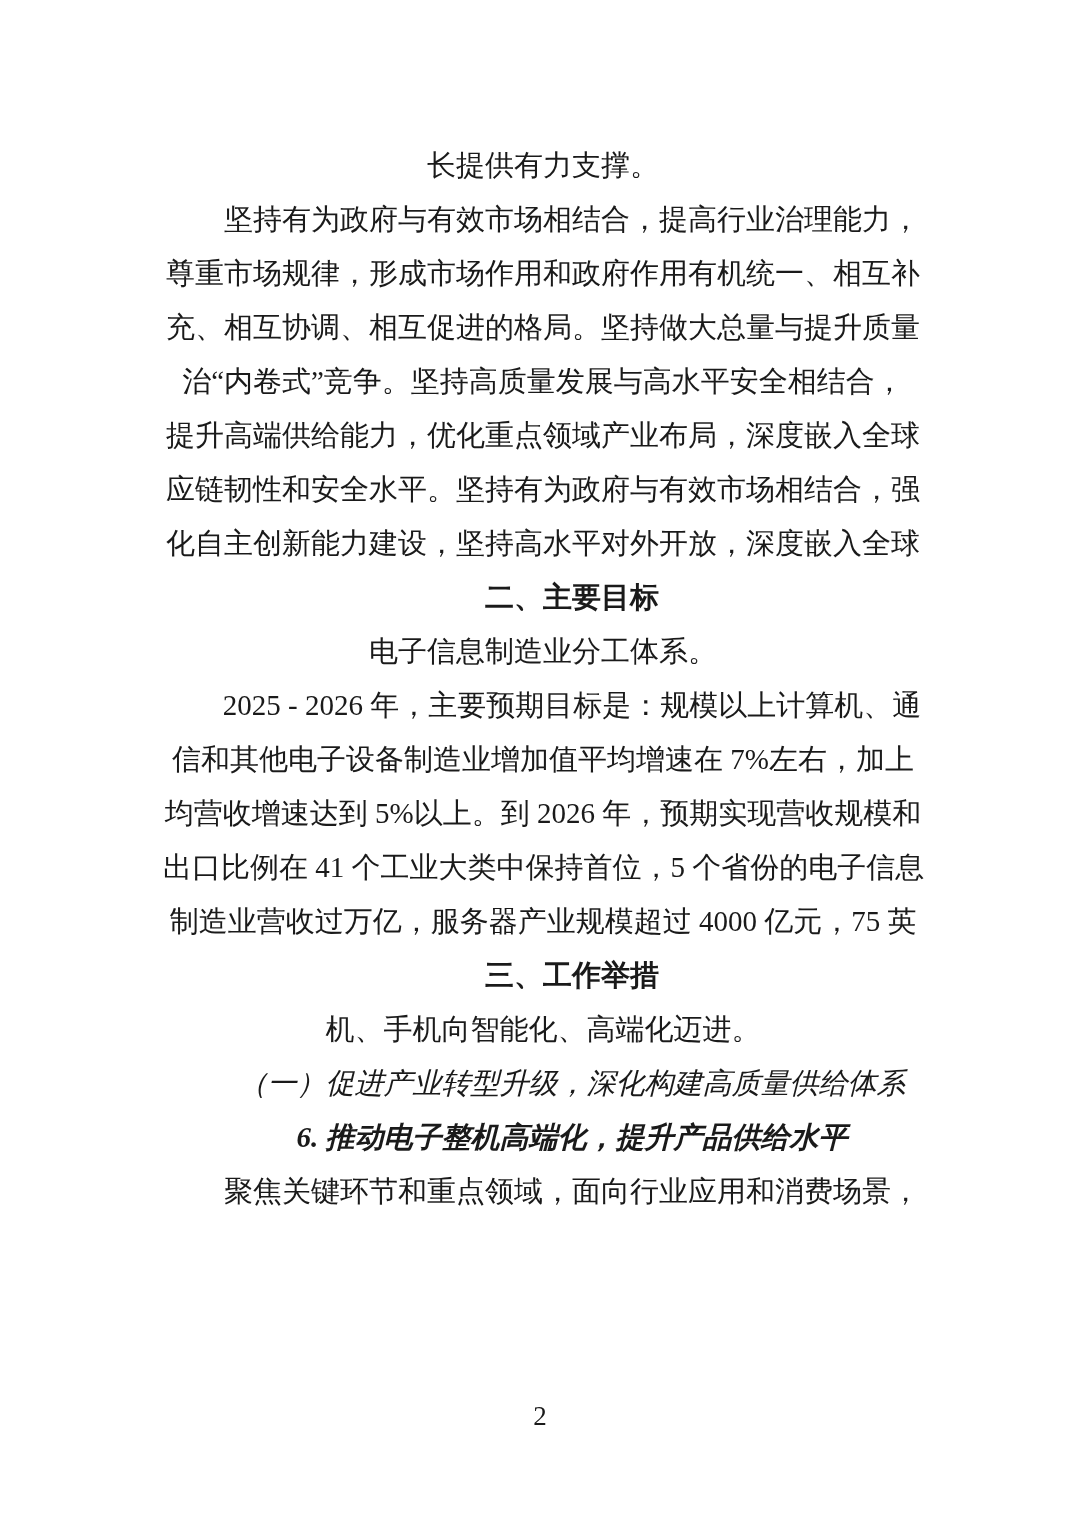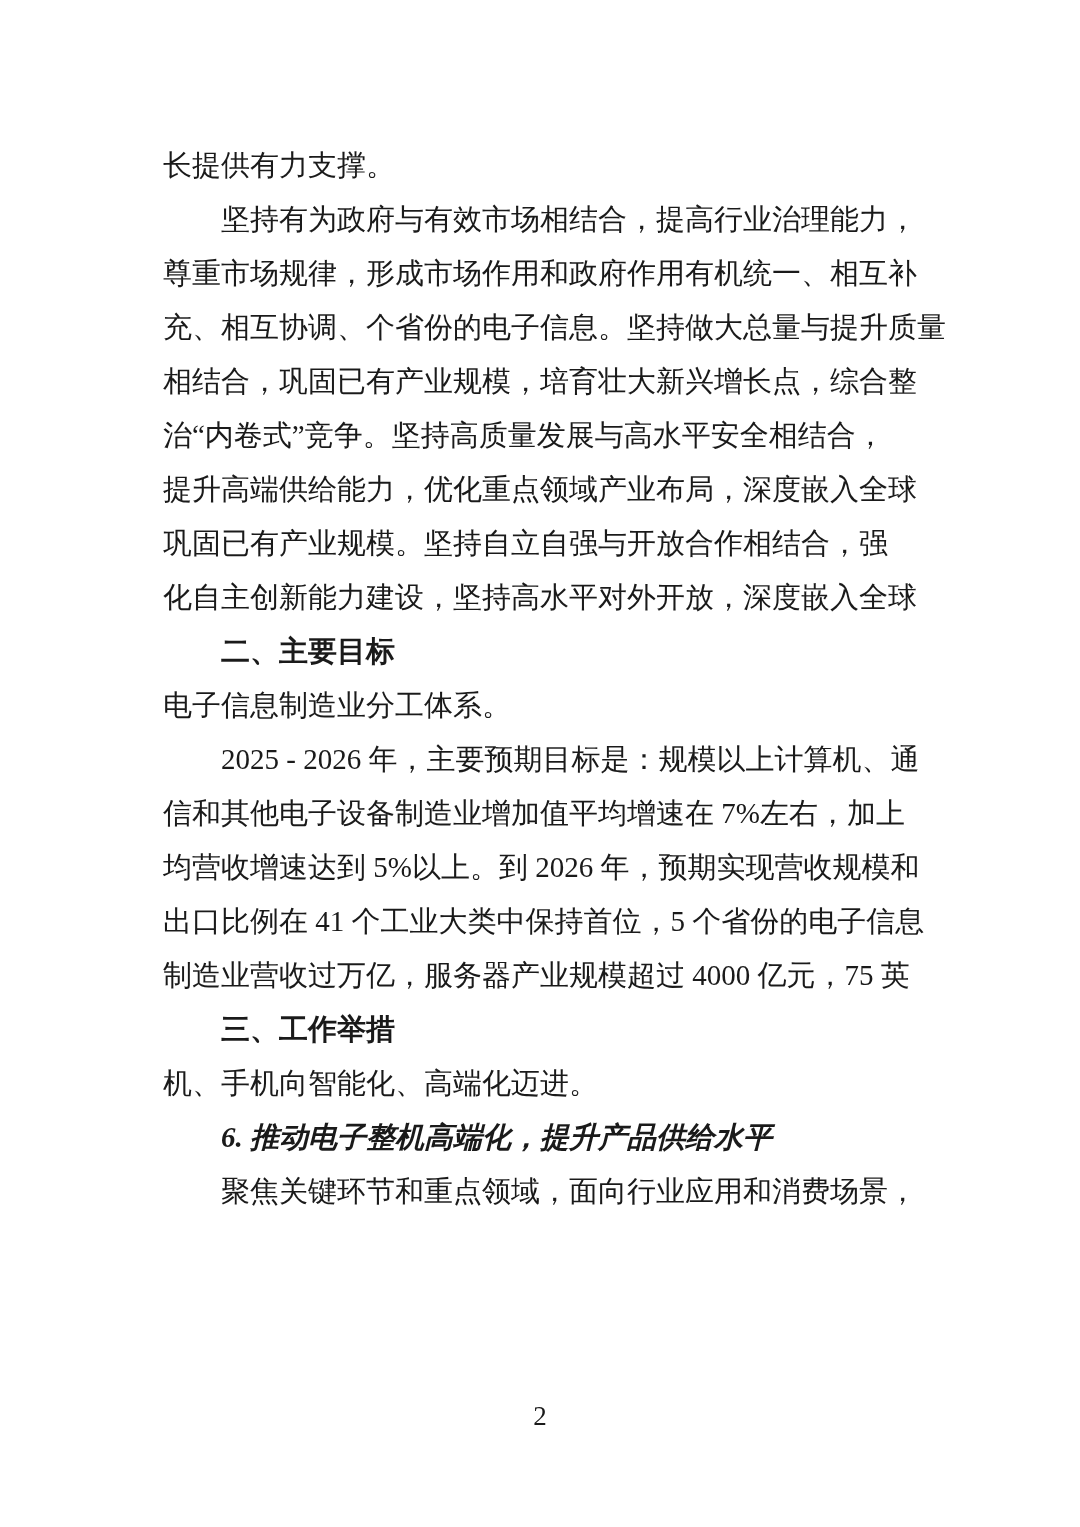--- a/index.html
+++ b/index.html
@@ -24,20 +24,21 @@
   }
   .l {
     height: 54px;
     line-height: 54px;
     font-size: 29px;
     white-space: nowrap;
     font-family: "Liberation Serif", "DejaVu Serif", serif;
     font-weight: normal;
     font-style: normal;
     color: #1a1a1a;
+    text-align: center;
   }
   .ind { padding-left: 58px; }
   .hei {
     font-family: "Liberation Sans", "DejaVu Sans", sans-serif;
     font-weight: bold;
   }
   .kai {
     font-style: italic;
   }
   .kaib {
@@ -57,32 +58,32 @@
   }
 </style>
 </head>
 <body>
 
 <div class="page">
   <main class="text-block">
       <div class="l">长提供有力支撑。</div>
       <div class="l  ind">坚持有为政府与有效市场相结合，提高行业治理能力，</div>
       <div class="l">尊重市场规律，形成市场作用和政府作用有机统一、相互补</div>
-      <div class="l">充、相互协调、个省份的电子信息。坚持做大总量与提升质量</div>
-      <div class="l">相结合，巩固已有产业规模，培育壮大新兴增长点，综合整</div>
+      <div class="l">充、相互协调、相互促进的格局。坚持做大总量与提升质量</div>
       <div class="l">治“内卷式”竞争。坚持高质量发展与高水平安全相结合，</div>
       <div class="l">提升高端供给能力，优化重点领域产业布局，深度嵌入全球</div>
-      <div class="l">巩固已有产业规模。坚持自立自强与开放合作相结合，强</div>
+      <div class="l">应链韧性和安全水平。坚持有为政府与有效市场相结合，强</div>
       <div class="l">化自主创新能力建设，坚持高水平对外开放，深度嵌入全球</div>
       <div class="l hei ind">二、主要目标</div>
       <div class="l">电子信息制造业分工体系。</div>
       <div class="l  ind">2025 - 2026 年，主要预期目标是：规模以上计算机、通</div>
       <div class="l">信和其他电子设备制造业增加值平均增速在 7%左右，加上</div>
       <div class="l">均营收增速达到 5%以上。到 2026 年，预期实现营收规模和</div>
       <div class="l">出口比例在 41 个工业大类中保持首位，5 个省份的电子信息</div>
       <div class="l">制造业营收过万亿，服务器产业规模超过 4000 亿元，75 英</div>
       <div class="l hei ind">三、工作举措</div>
       <div class="l">机、手机向智能化、高端化迈进。</div>
+      <div class="l kai ind">（一）促进产业转型升级，深化构建高质量供给体系</div>
       <div class="l kaib ind">6. 推动电子整机高端化，提升产品供给水平</div>
       <div class="l  ind">聚焦关键环节和重点领域，面向行业应用和消费场景，</div>
     </main>
   <div class="footer">2</div>
 </div>
 
 </body></html>

